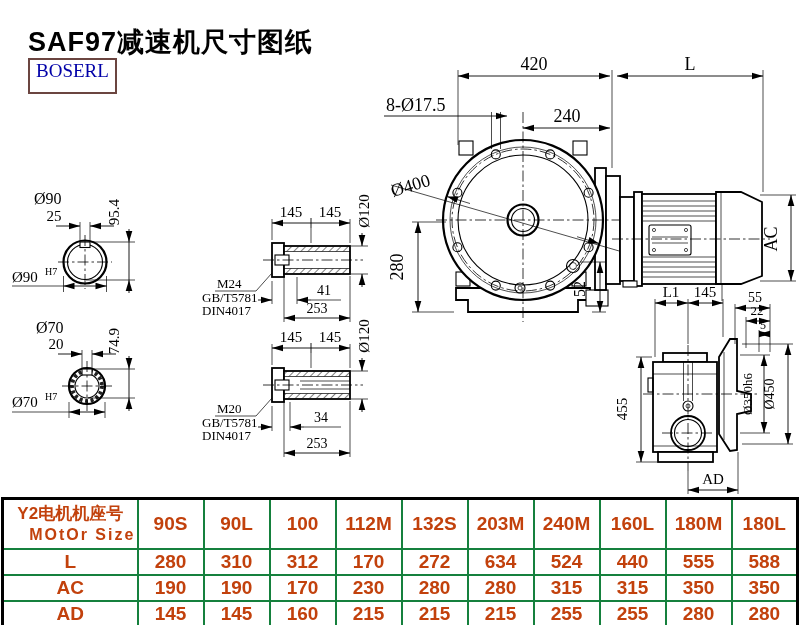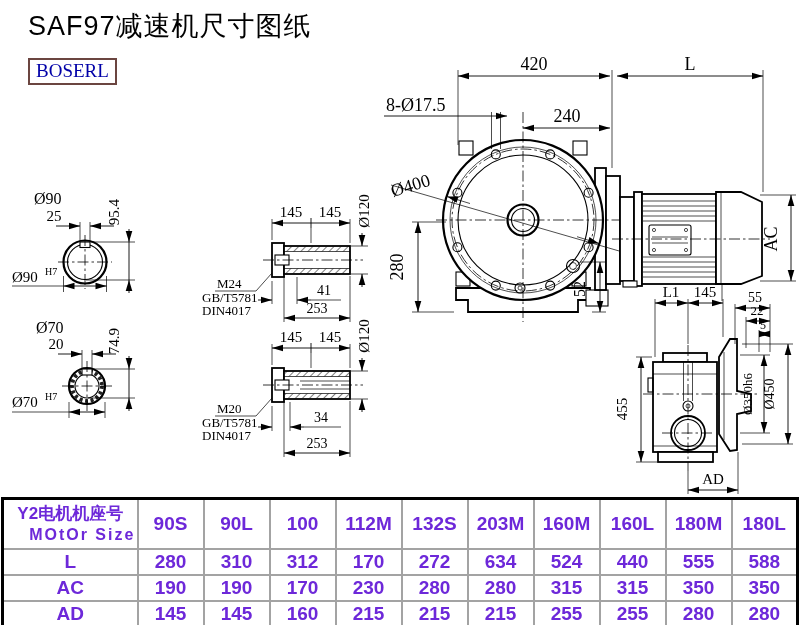--- a/index.html
+++ b/index.html
@@ -1,39 +1,39 @@
 <!DOCTYPE html>
 <html><head>
 <meta charset="utf-8">
 <style>
   html,body{margin:0;padding:0;}
   body{width:800px;height:625px;background:#fff;position:relative;overflow:hidden;
        font-family:"Liberation Sans",sans-serif;}
-  .title{position:absolute;left:28px;top:8px;font-size:27px;font-weight:normal;color:#000;
+  .title{position:absolute;left:28px;top:24px;font-size:27px;font-weight:bold;color:#000;
          letter-spacing:1px;font-family:"Liberation Sans","DejaVu Sans",sans-serif;}
-  .logo{position:absolute;left:28px;top:58px;border:2px solid #6b4540;padding:0 6px 1px 6px;
+  .logo{position:absolute;left:28px;top:58px;border:2px solid #6b4540;padding:0 6px 10px 6px;
         font-family:"Liberation Serif",serif;font-size:19px;color:#0000a8;background:#fff;}
   svg{position:absolute;left:0;top:0;}
   svg text{font-family:"Liberation Serif","DejaVu Serif",serif;fill:#000;}
   .t18{font-size:18px}.t16{font-size:16px}.t15{font-size:15px}.t14{font-size:14px}
   .t13{font-size:13px}.t12{font-size:12px}.t10{font-size:10px}
   .mid{text-anchor:middle}
   .o2{stroke:#000;stroke-width:2.2;fill:none}
   .o2w{stroke:#000;stroke-width:2.2;fill:#fff}
   .o{stroke:#000;stroke-width:1.8;fill:none}
   .ow{stroke:#000;stroke-width:1.8;fill:#fff}
   .m{stroke:#000;stroke-width:1.1;fill:none}
   .mw{stroke:#000;stroke-width:1.1;fill:#fff}
   .t{stroke:#000;stroke-width:0.7;fill:none}
   .d{stroke:#000;stroke-width:0.9;fill:none}
   .cl{stroke:#000;stroke-width:0.8;fill:none;stroke-dasharray:11 3 2.5 3}
   table.mt{position:absolute;top:497px;left:1px;width:797px;border-collapse:collapse;
         table-layout:fixed;border:3px solid #000;background:#fff;}
-  table.mt th,table.mt td{border:2px solid #a3a3a3;text-align:center;vertical-align:middle;
-        font-weight:bold;font-size:19px;color:#6d28d9;padding:0;}
+  table.mt th,table.mt td{border:2px solid #15803d;text-align:center;vertical-align:middle;
+        font-weight:bold;font-size:19px;color:#c2410c;padding:0;}
   table.mt tr.hrow th{height:48px;}
   table.mt tr.drow th,table.mt tr.drow td{height:24px;}
   .hcn{font-size:17px;line-height:21px;}
   .hen{font-size:16px;line-height:21px;letter-spacing:2px;padding-left:24px;}
 </style>
 </head>
 <body>
 
 <div class="title">SAF97减速机尺寸图纸</div>
 <div class="logo">BOSERL</div>
@@ -339,21 +339,21 @@
     <th>
       <div class="hcn">Y2电机机座号</div>
       <div class="hen">MOtOr Size</div>
     </th>
     <th>90S</th>
     <th>90L</th>
     <th>100</th>
     <th>112M</th>
     <th>132S</th>
     <th>203M</th>
-    <th>160M</th>
+    <th>240M</th>
     <th>160L</th>
     <th>180M</th>
     <th>180L</th>
   </tr>
   <tr class="drow">
     <th>L</th>
     <td>280</td>
     <td>310</td>
     <td>312</td>
     <td>170</td>

